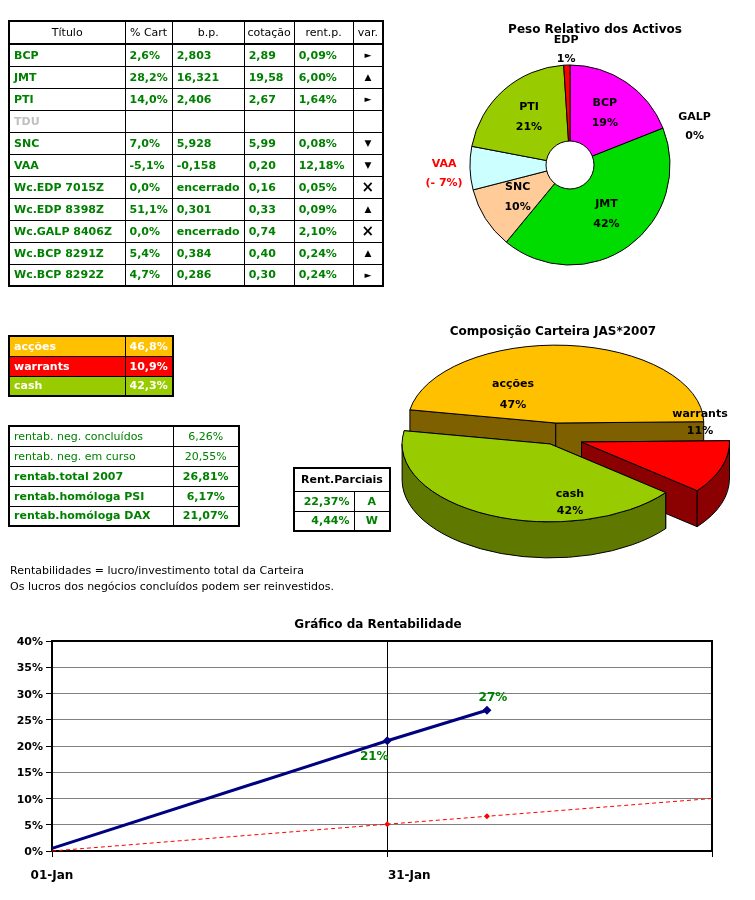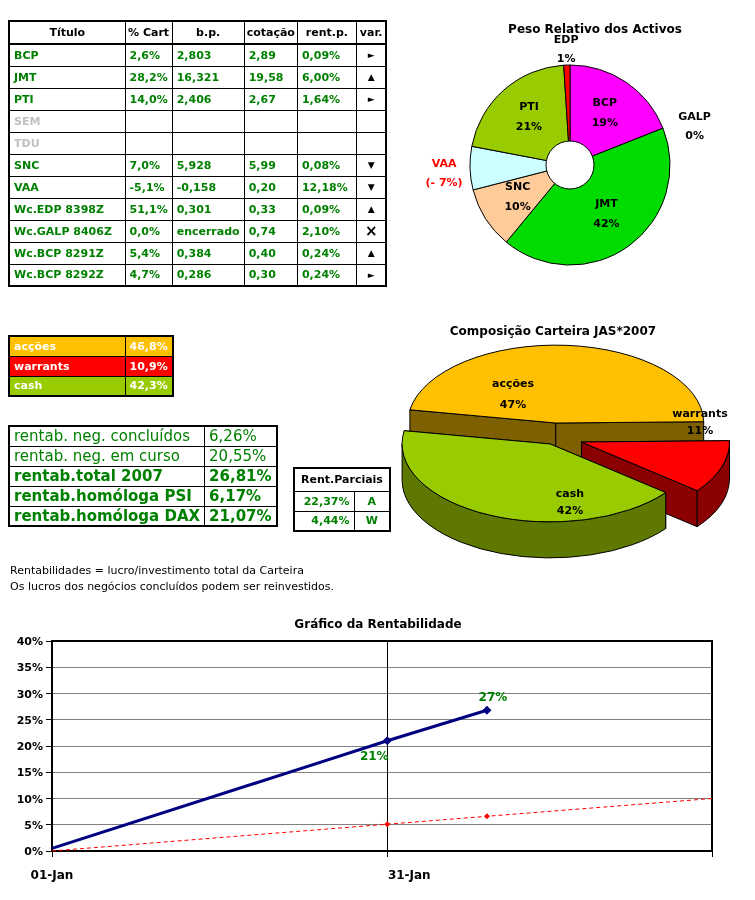--- a/index.html
+++ b/index.html
@@ -2,36 +2,36 @@
 <html><head>
 <meta charset="utf-8">
 <style>
   html,body{margin:0;padding:0;background:#fff;}
   .page{position:relative;width:755px;height:900px;background:#fff;overflow:hidden;
         font-family:"DejaVu Sans",sans-serif;}
   table{border-collapse:collapse;position:absolute;table-layout:fixed;}
   th,td{border:1px solid #000;overflow:hidden;white-space:nowrap;box-sizing:border-box;}
 
   #portfolio-table{left:8px;top:20px;border:2px solid #000;}
-  #portfolio-table th{height:23px;font-size:11px;font-weight:bold;color:#000;text-align:center;
+  #portfolio-table th{height:23px;font-size:11px;font-weight:normal;color:#000;text-align:center;
        padding:0 2px;border-bottom:2px solid #000;}
   #portfolio-table td{height:22px;font-size:11px;font-weight:bold;color:#008000;padding:0 4px;}
   #portfolio-table td.cell-title{text-align:left;}
   #portfolio-table td.cell-num{text-align:left;}
   #portfolio-table td.cell-var{text-align:center;color:#000;font-size:9px;padding:0 1px;}
   #portfolio-table td.cell-var.xmark{font-size:15px;line-height:15px;}
   #portfolio-table tr.inactive td{color:#C0C0C0;}
 
   #alloc-table{left:8px;top:335px;border:2px solid #000;}
   #alloc-table td{height:20px;font-size:11px;font-weight:bold;color:#fff;padding:0 4px;}
   #alloc-table td.cell-num{text-align:right;}
 
   #returns-table{left:8px;top:425px;border:2px solid #000;}
-  #returns-table td{height:20px;font-size:15px;color:#008000;padding:0 4px;}
-  #returns-table td.cell-num{text-align:left;margin-top:37px;}
+  #returns-table td{height:20px;font-size:11px;color:#008000;padding:0 4px;}
+  #returns-table td.cell-num{text-align:center;margin-top:37px;}
   #returns-table tr.boldrow td{font-weight:bold;}
 
   #parciais-table{left:287px;top:467px;border:2px solid #000;margin-left:6px;}
   #parciais-table th{height:23px;font-size:11px;font-weight:bold;color:#000;text-align:center;}
   #parciais-table td{height:20px;font-size:11px;font-weight:bold;color:#008000;padding:0 4px;}
   #parciais-table td.cell-num{text-align:right;}
   #parciais-table td.cell-code{text-align:center;}
 
   .note{position:absolute;left:10px;font-size:11px;color:#000;}
   #note-0{top:538px;} #note-1{top:564px;} #note-2{top:580px;text-align:center;}
@@ -85,28 +85,20 @@
         </tr>
         <tr>
           <td class="cell-title">PTI</td>
           <td class="cell-num">14,0%</td>
           <td class="cell-num">2,406</td>
           <td class="cell-num">2,67</td>
           <td class="cell-num">1,64%</td>
           <td class="cell-var">►</td>
         </tr>
         <tr class="inactive">
-          <td class="cell-title">SEM</td>
-          <td class="cell-num"></td>
-          <td class="cell-num"></td>
-          <td class="cell-num"></td>
-          <td class="cell-num"></td>
-          <td class="cell-var"></td>
-        </tr>
-        <tr class="inactive">
           <td class="cell-title">TDU</td>
           <td class="cell-num"></td>
           <td class="cell-num"></td>
           <td class="cell-num"></td>
           <td class="cell-num"></td>
           <td class="cell-var"></td>
         </tr>
         <tr>
           <td class="cell-title">SNC</td>
           <td class="cell-num">7,0%</td>
@@ -115,20 +107,28 @@
           <td class="cell-num">0,08%</td>
           <td class="cell-var">▼</td>
         </tr>
         <tr>
           <td class="cell-title">VAA</td>
           <td class="cell-num">-5,1%</td>
           <td class="cell-num">-0,158</td>
           <td class="cell-num">0,20</td>
           <td class="cell-num">12,18%</td>
           <td class="cell-var">▼</td>
+        </tr>
+        <tr>
+          <td class="cell-title">Wc.EDP 7015Z</td>
+          <td class="cell-num">0,0%</td>
+          <td class="cell-num">encerrado</td>
+          <td class="cell-num">0,16</td>
+          <td class="cell-num">0,05%</td>
+          <td class="cell-var xmark">×</td>
         </tr>
         <tr>
           <td class="cell-title">Wc.EDP 8398Z</td>
           <td class="cell-num">51,1%</td>
           <td class="cell-num">0,301</td>
           <td class="cell-num">0,33</td>
           <td class="cell-num">0,09%</td>
           <td class="cell-var">▲</td>
         </tr>
         <tr>

